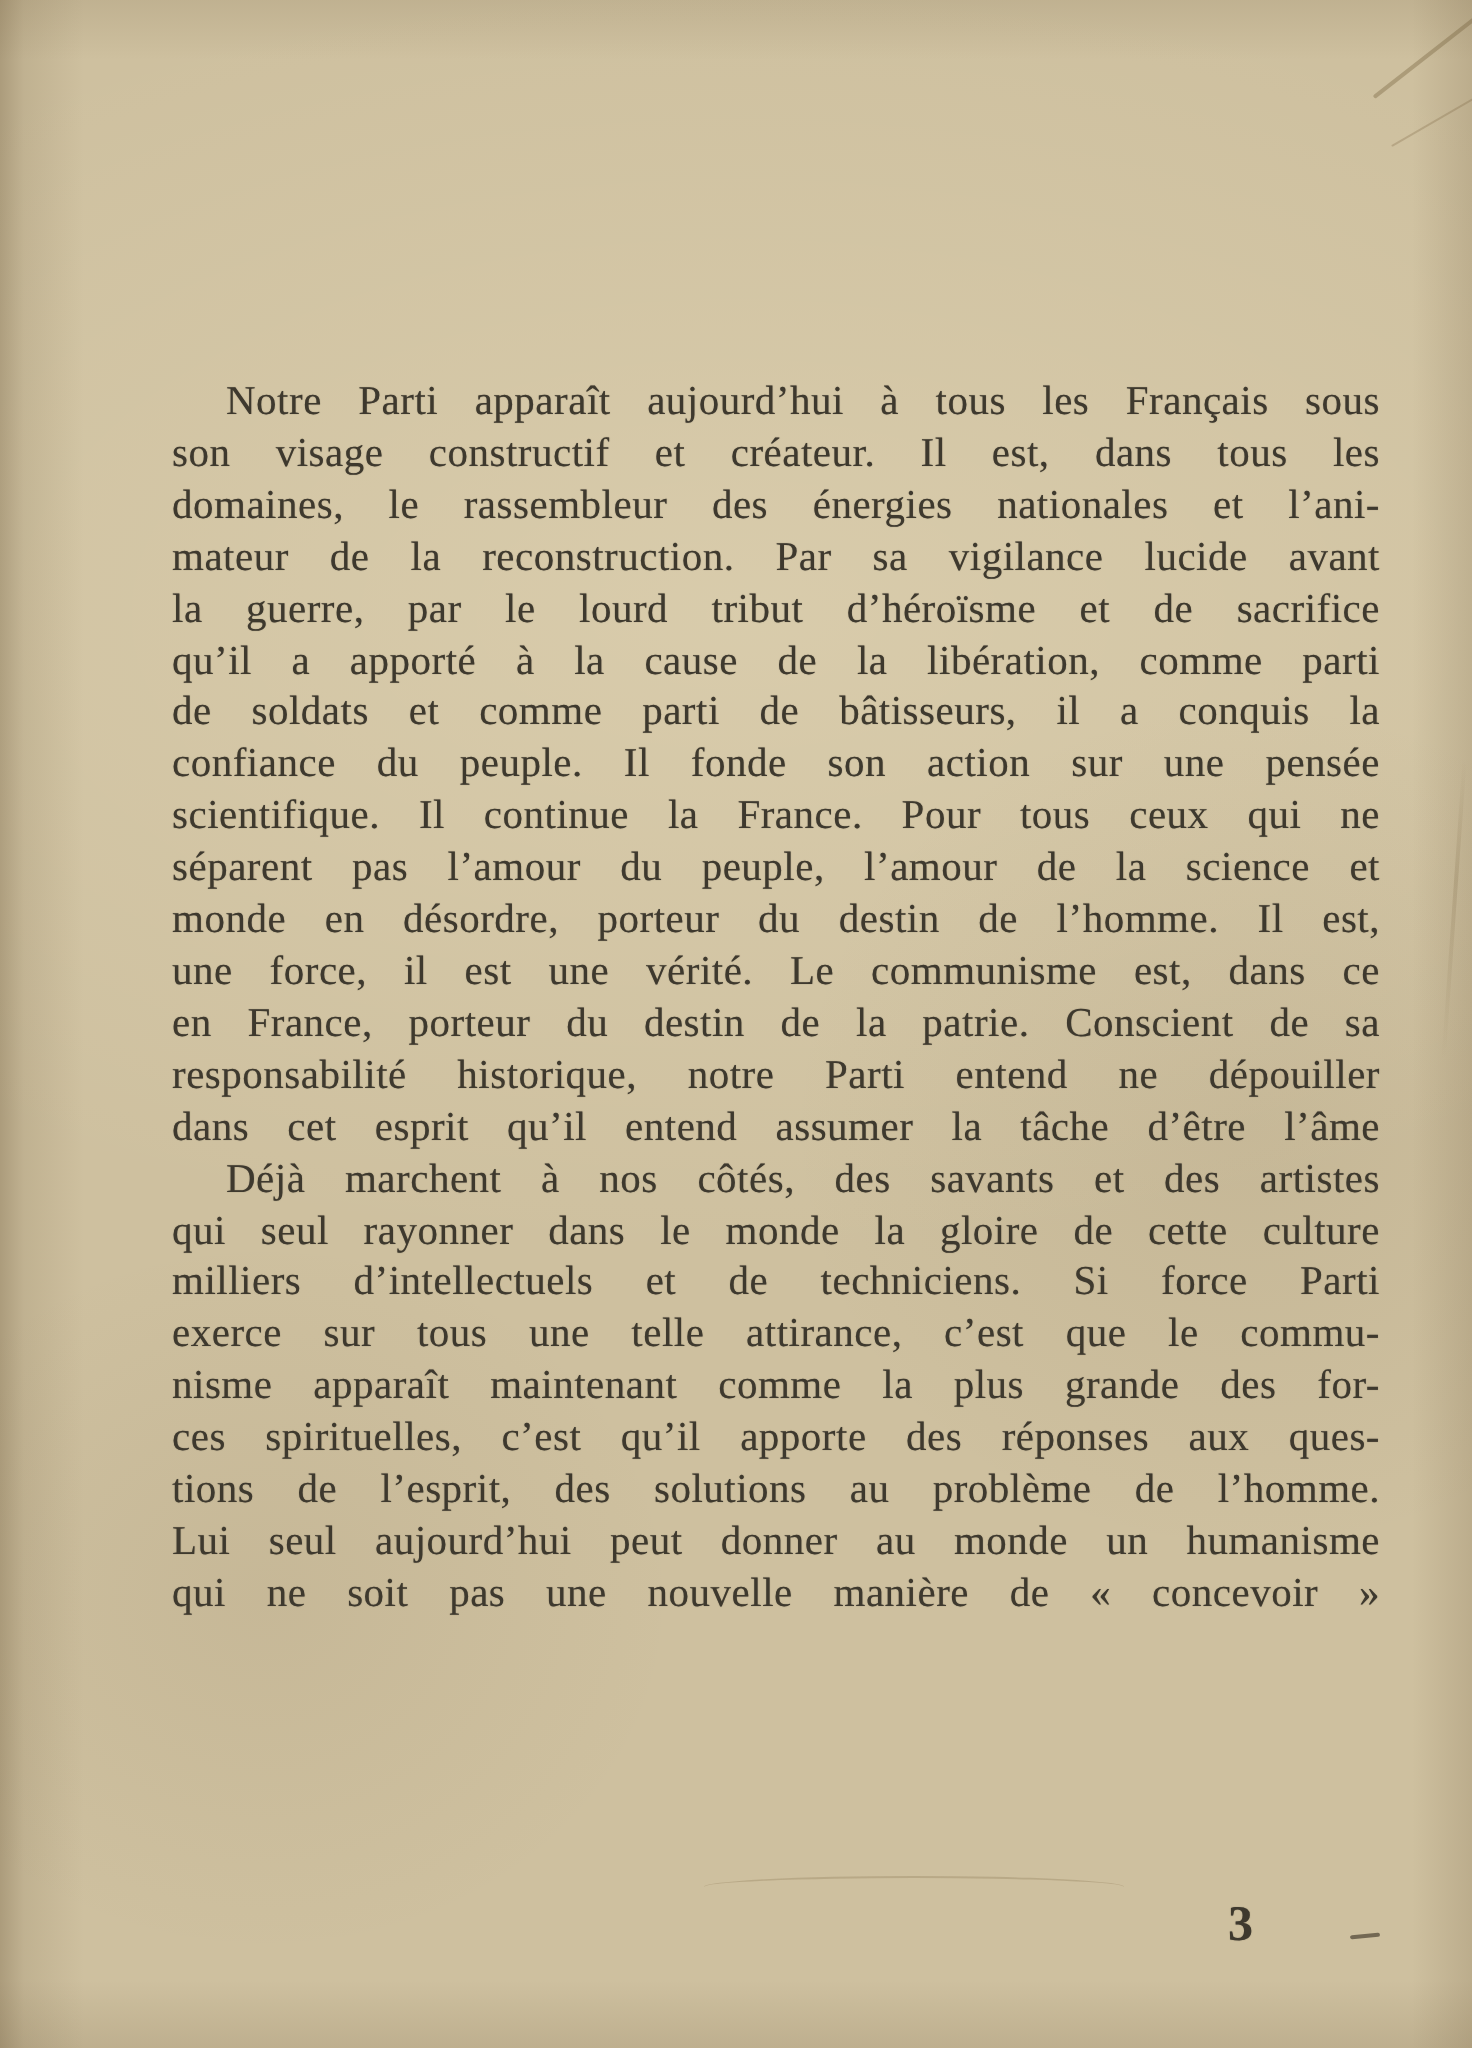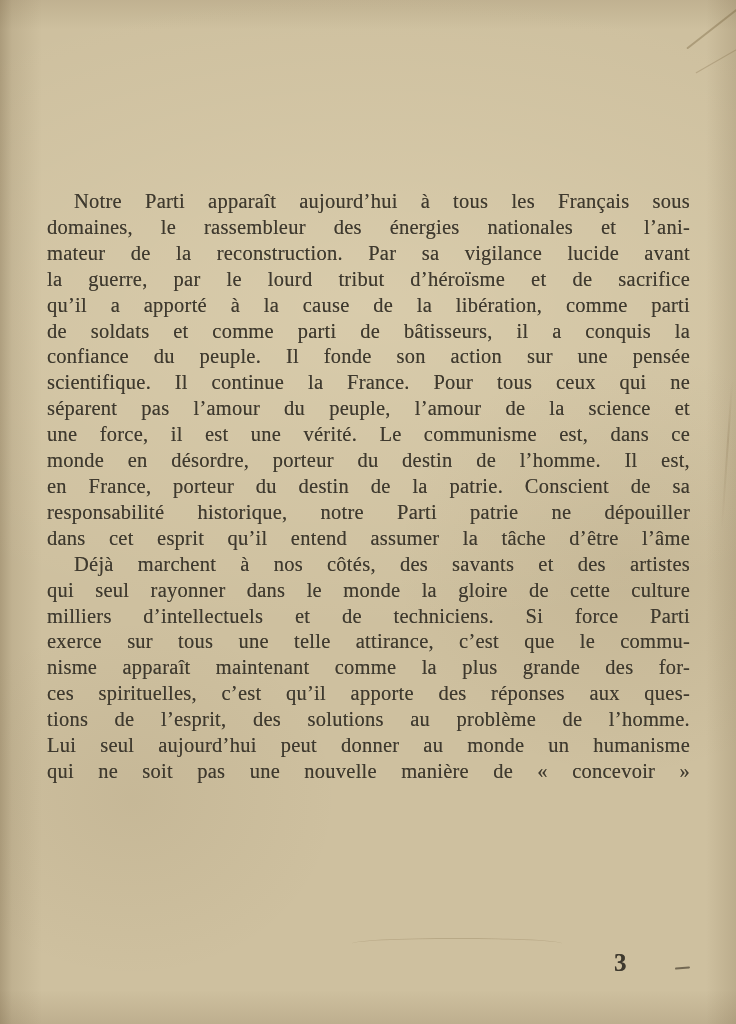--- a/index.html
+++ b/index.html
@@ -22,21 +22,21 @@
   .text-block {
     position:absolute;
     left:47px; top:189px; width:643px;
     color:#3e392e;
     font-size:20.5px;
     line-height:25.9px;
     letter-spacing:0.25px;
     word-spacing:1.5px;
     text-shadow:0 0 0.5px rgba(62,57,46,0.55);
   }
-  .line { text-align:justify; text-align-last:justify; }
+  .line { text-align:justify; text-align-last:justify;margin-left:39px; }
   .line.indent { text-indent:27px; }
   .line.last { text-align-last:left; }
   .page-num {
     position:absolute; left:614px; top:949px;
     color:#3e392e; font-size:25px; font-weight:bold;
     text-shadow:0 0 0.5px rgba(62,57,46,0.55);
   }
   .margin-dash {
     position:absolute; left:675px; top:967px;
     width:15px; height:2px; background:rgba(84,75,58,0.75);
@@ -63,32 +63,33 @@
 
   <div class="crease crease-tr-1"></div>
   <div class="crease crease-tr-2"></div>
   <div class="crease-right-mid"></div>
   <div class="crease-bottom"></div>
 
   <div class="text-block">
 
     <div>
       <div class="line indent">Notre Parti apparaît aujourd’hui à tous les Français sous</div>
+      <div class="line">son visage constructif et créateur. Il est, dans tous les</div>
       <div class="line">domaines, le rassembleur des énergies nationales et l’ani-</div>
       <div class="line">mateur de la reconstruction. Par sa vigilance lucide avant</div>
       <div class="line">la guerre, par le lourd tribut d’héroïsme et de sacrifice</div>
       <div class="line">qu’il a apporté à la cause de la libération, comme parti</div>
       <div class="line">de soldats et comme parti de bâtisseurs, il a conquis la</div>
       <div class="line">confiance du peuple. Il fonde son action sur une pensée</div>
       <div class="line">scientifique. Il continue la France. Pour tous ceux qui ne</div>
       <div class="line">séparent pas l’amour du peuple, l’amour de la science et</div>
+      <div class="line">monde en désordre, porteur du destin de l’homme. Il est,</div>
       <div class="line">une force, il est une vérité. Le communisme est, dans ce</div>
-      <div class="line">monde en désordre, porteur du destin de l’homme. Il est,</div>
       <div class="line">en France, porteur du destin de la patrie. Conscient de sa</div>
-      <div class="line">responsabilité historique, notre Parti patrie ne dépouiller</div>
+      <div class="line">responsabilité historique, notre Parti entend ne dépouiller</div>
       <div class="line">dans cet esprit qu’il entend assumer la tâche d’être l’âme</div>
     </div>
 
     <div>
       <div class="line indent">Déjà marchent à nos côtés, des savants et des artistes</div>
       <div class="line">qui seul rayonner dans le monde la gloire de cette culture</div>
       <div class="line">milliers d’intellectuels et de techniciens. Si force Parti</div>
       <div class="line">exerce sur tous une telle attirance, c’est que le commu-</div>
       <div class="line">nisme apparaît maintenant comme la plus grande des for-</div>
       <div class="line">ces spirituelles, c’est qu’il apporte des réponses aux ques-</div>

